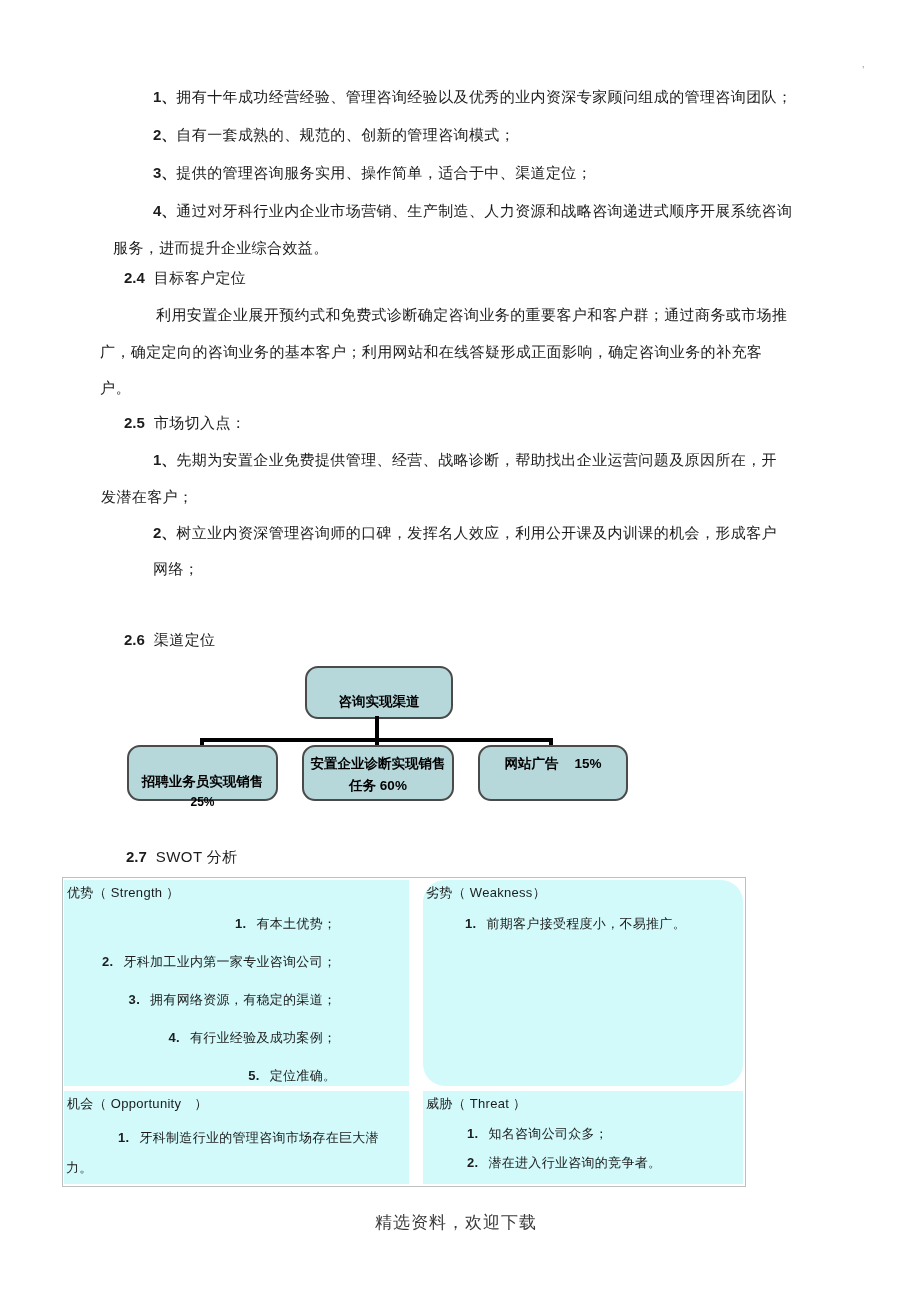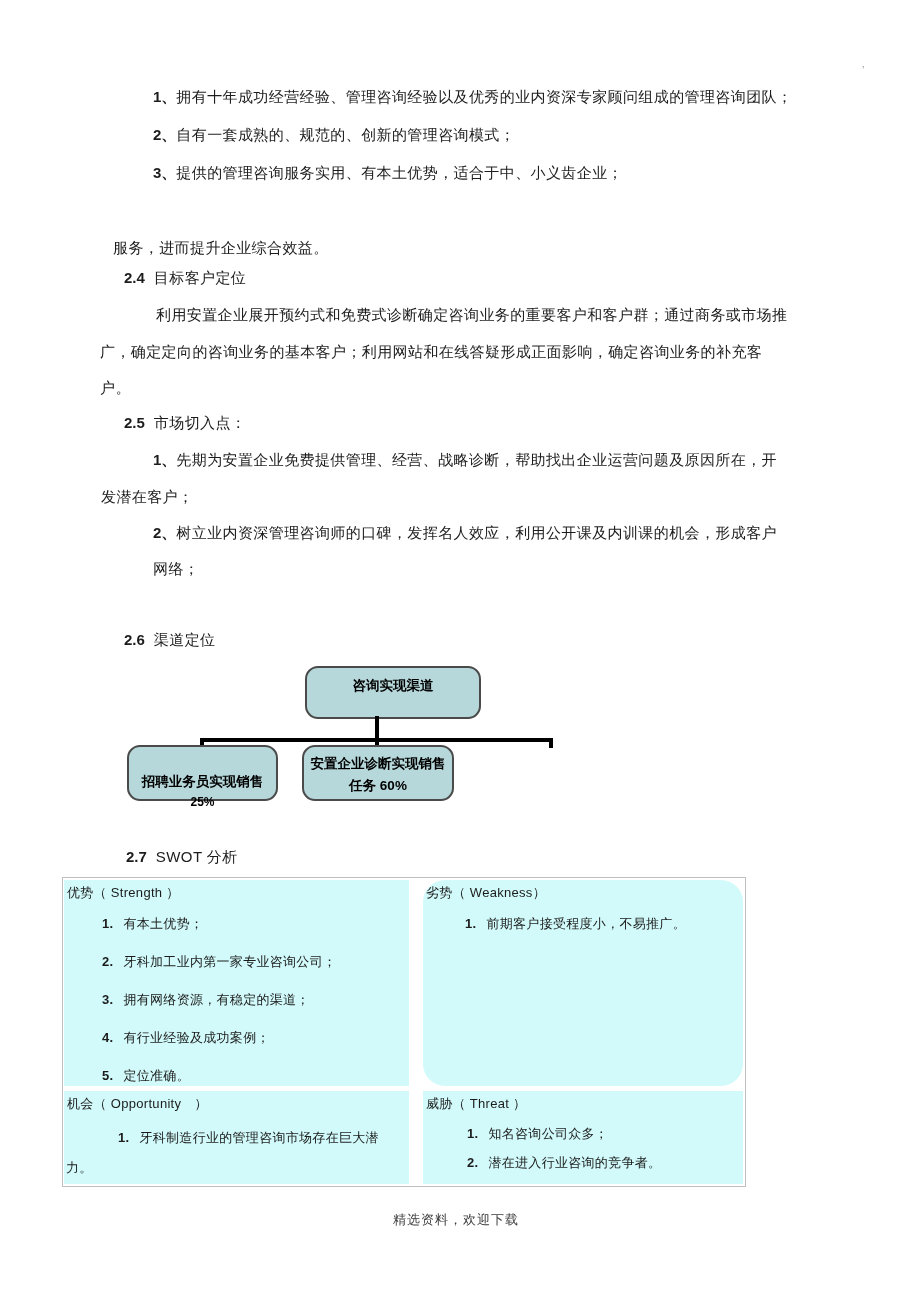--- a/index.html
+++ b/index.html
@@ -54,89 +54,93 @@
     letter-spacing:0.3px;
   }
   .cell-s{left:1px;top:2px;width:345px;height:206px;}
   .cell-w{left:360px;top:2px;width:320px;height:206px;border-radius:22px;}
   .cell-o{left:1px;top:213px;width:345px;height:93px;}
   .cell-t{left:360px;top:213px;width:320px;height:93px;}
   .cell-header{position:absolute;left:3px;top:4px;white-space:nowrap;}
   .items{position:absolute;}
   .items .item{white-space:nowrap;}
   .items-r1{left:38px;top:25px;}
-  .items-r1 .item{line-height:38px;height:38px;}
+  .items-r1 .item{line-height:38px;height:38px;text-align:right;}
   .cell-w .items-r1{left:42px;}
   .items-o{left:54px;top:33px;}
   .items-o .item{line-height:27px;}
   .o-wrap{position:absolute;left:2px;top:68px;white-space:nowrap;}
   .items-t{left:44px;top:28px;}
   .items-t .item{line-height:29px;}
   .inum{font-weight:bold;margin-right:10px;}
   
   .footer{
     position:absolute;
     left:0;top:1211px;width:912px;
     text-align:center;
-    font-size:13px;
+    font-size:17px;
     color:#3a3a3a;
     letter-spacing:1px;
   }
   .stray{
     position:absolute;
     left:862px;top:64px;
     font-size:11px;color:#9a9a9a;
   }
 </style>
 </head>
 <body>
 
 <div class="page">
 
   <div class="stray">’</div>
 
   <div class="line" style="left:153px;top:88px"><span class="lnum">1、</span><span>拥有十年成功经营经验、管理咨询经验以及优秀的业内资深专家顾问组成的管理咨询团队；</span></div>
   <div class="line" style="left:153px;top:126px"><span class="lnum">2、</span><span>自有一套成熟的、规范的、创新的管理咨询模式；</span></div>
-  <div class="line" style="left:153px;top:164px"><span class="lnum">3、</span><span>提供的管理咨询服务实用、有本土优势，适合于中、小义齿企业；</span></div>
+  <div class="line" style="left:153px;top:164px"><span class="lnum">3、</span><span>提供的管理咨询服务实用、操作简单，适合于中、渠道定位；</span></div>
+  <div class="line" style="left:153px;top:202px"><span class="lnum">4、</span><span>通过对牙科行业内企业市场营销、生产制造、人力资源和战略咨询递进式顺序开展系统咨询</span></div>
   <div class="line" style="left:113px;top:239px"><span>服务，进而提升企业综合效益。</span></div>
 
   <div class="line heading" style="left:124px;top:269px"><span class="hnum">2.4</span><span>目标客户定位</span></div>
 
   <div class="line" style="left:156px;top:306px"><span>利用安置企业展开预约式和免费式诊断确定咨询业务的重要客户和客户群；通过商务或市场推</span></div>
   <div class="line" style="left:100px;top:343px"><span>广，确定定向的咨询业务的基本客户；利用网站和在线答疑形成正面影响，确定咨询业务的补充客</span></div>
   <div class="line" style="left:100px;top:379px"><span>户。</span></div>
 
   <div class="line heading" style="left:124px;top:414px"><span class="hnum">2.5</span><span>市场切入点：</span></div>
 
   <div class="line" style="left:153px;top:451px"><span class="lnum">1、</span><span>先期为安置企业免费提供管理、经营、战略诊断，帮助找出企业运营问题及原因所在，开</span></div>
   <div class="line" style="left:101px;top:488px"><span>发潜在客户；</span></div>
   <div class="line" style="left:153px;top:524px"><span class="lnum">2、</span><span>树立业内资深管理咨询师的口碑，发挥名人效应，利用公开课及内训课的机会，形成客户</span></div>
   <div class="line" style="left:153px;top:560px"><span>网络；</span></div>
 
   <div class="line heading" style="left:124px;top:631px"><span class="hnum">2.6</span><span>渠道定位</span></div>
 
-  <div class="fc-box" style="left:305px;top:666px;width:176px;height:53px;padding-top:7px;">
+  <div class="fc-box" style="left:305px;top:666px;width:148px;height:53px;padding-top:23px;">
     <span>咨询实现渠道</span>
   </div>
 
   <div class="fc-line" style="left:375px;top:716px;width:4px;height:30px;"></div>
   <div class="fc-line" style="left:200px;top:738px;width:353px;height:4px;"></div>
   <div class="fc-line" style="left:200px;top:738px;width:4px;height:10px;"></div>
   <div class="fc-line" style="left:549px;top:738px;width:4px;height:10px;"></div>
 
   <div class="fc-box" style="left:127px;top:745px;width:151px;height:56px;padding-top:24px;">
     <div>招聘业务员实现销售</div>
     <div class="pct">25%</div>
   </div>
 
   <div class="fc-box" style="left:302px;top:745px;width:152px;height:56px;padding-top:6px;">
     <div>安置企业诊断实现销售</div>
     <div>任务 60%</div>
   </div>
 
+  <div class="fc-box" style="left:478px;top:745px;width:150px;height:56px;padding-top:6px;">
+    <span>网站广告</span><span class="inline-gap">15%</span>
+  </div>
 
   <div class="line heading" style="left:126px;top:848px"><span class="hnum">2.7</span><span>SWOT 分析</span></div>
 
   <div class="swot-table">
 
     <div class="cell cell-s">
       <div class="cell-header">优势（ Strength ）</div>
       <div class="items items-r1">
         <div class="item"><span class="inum">1.</span><span>有本土优势；</span></div>
         <div class="item"><span class="inum">2.</span><span>牙科加工业内第一家专业咨询公司；</span></div>

